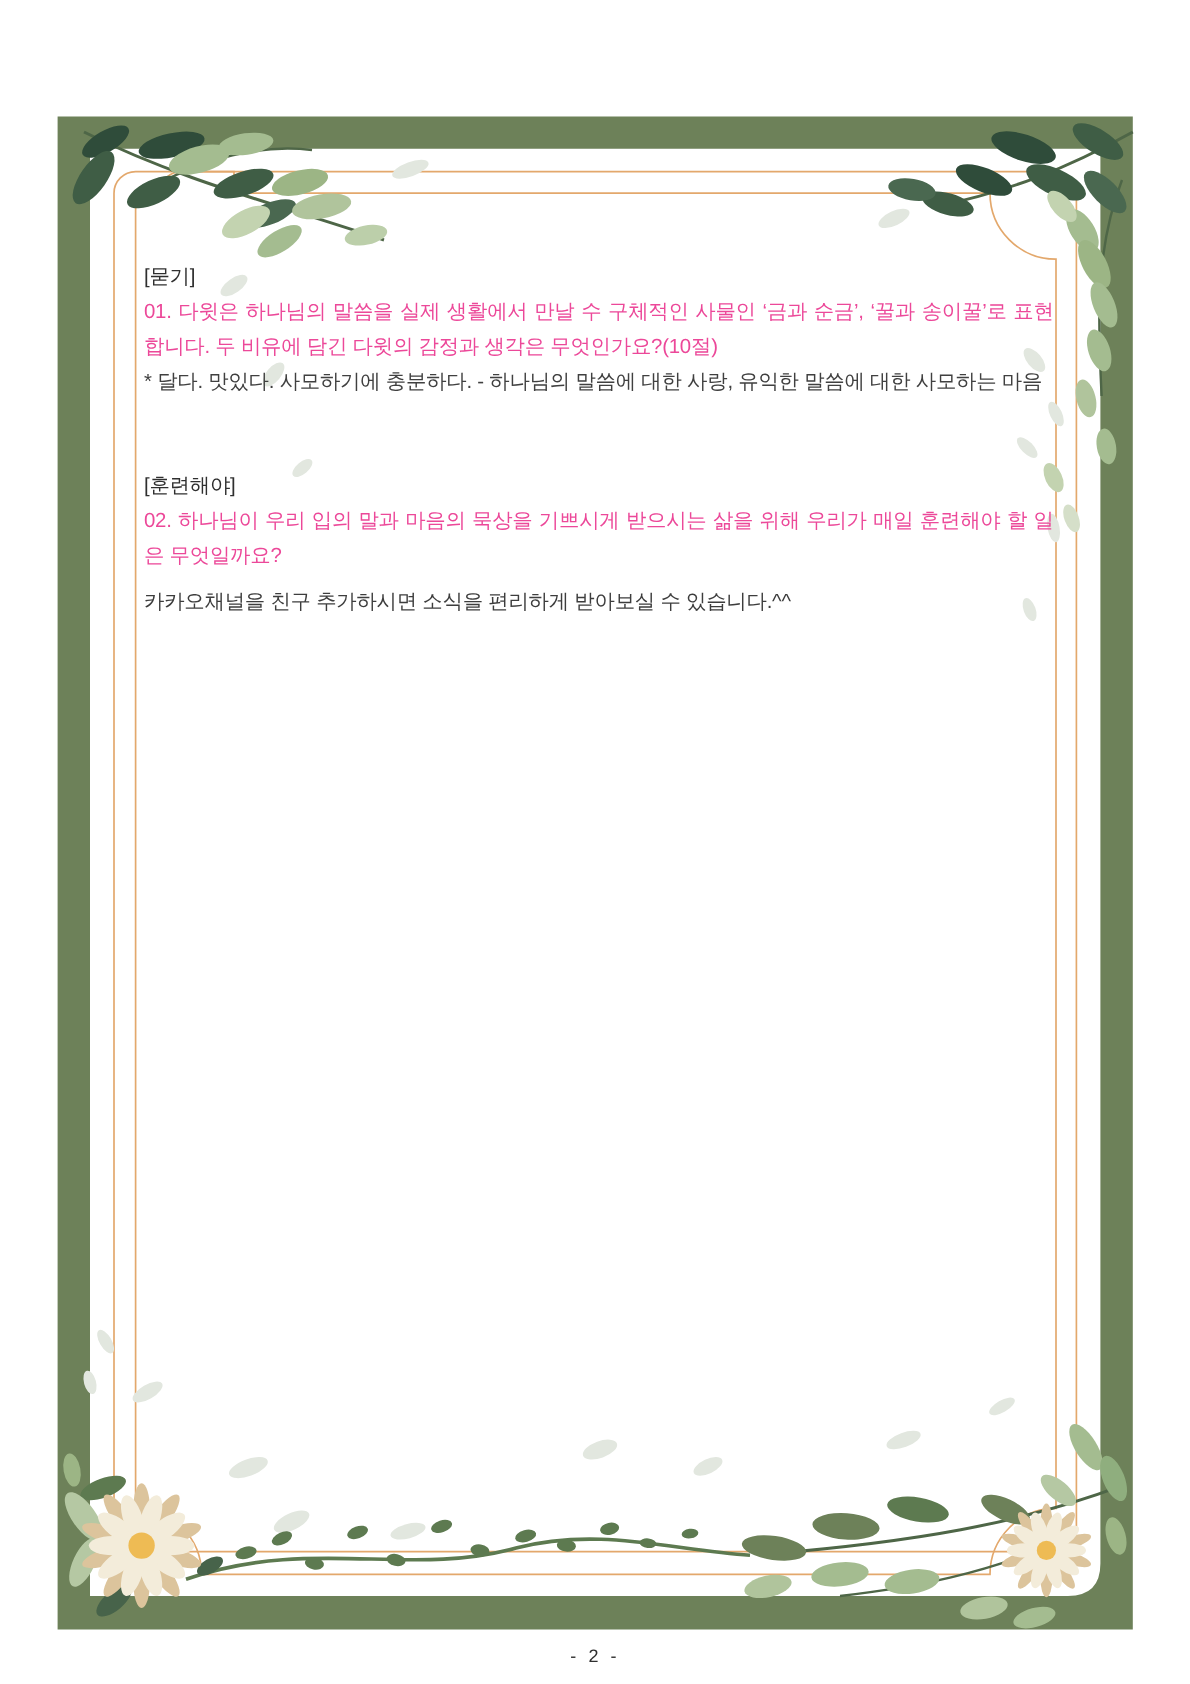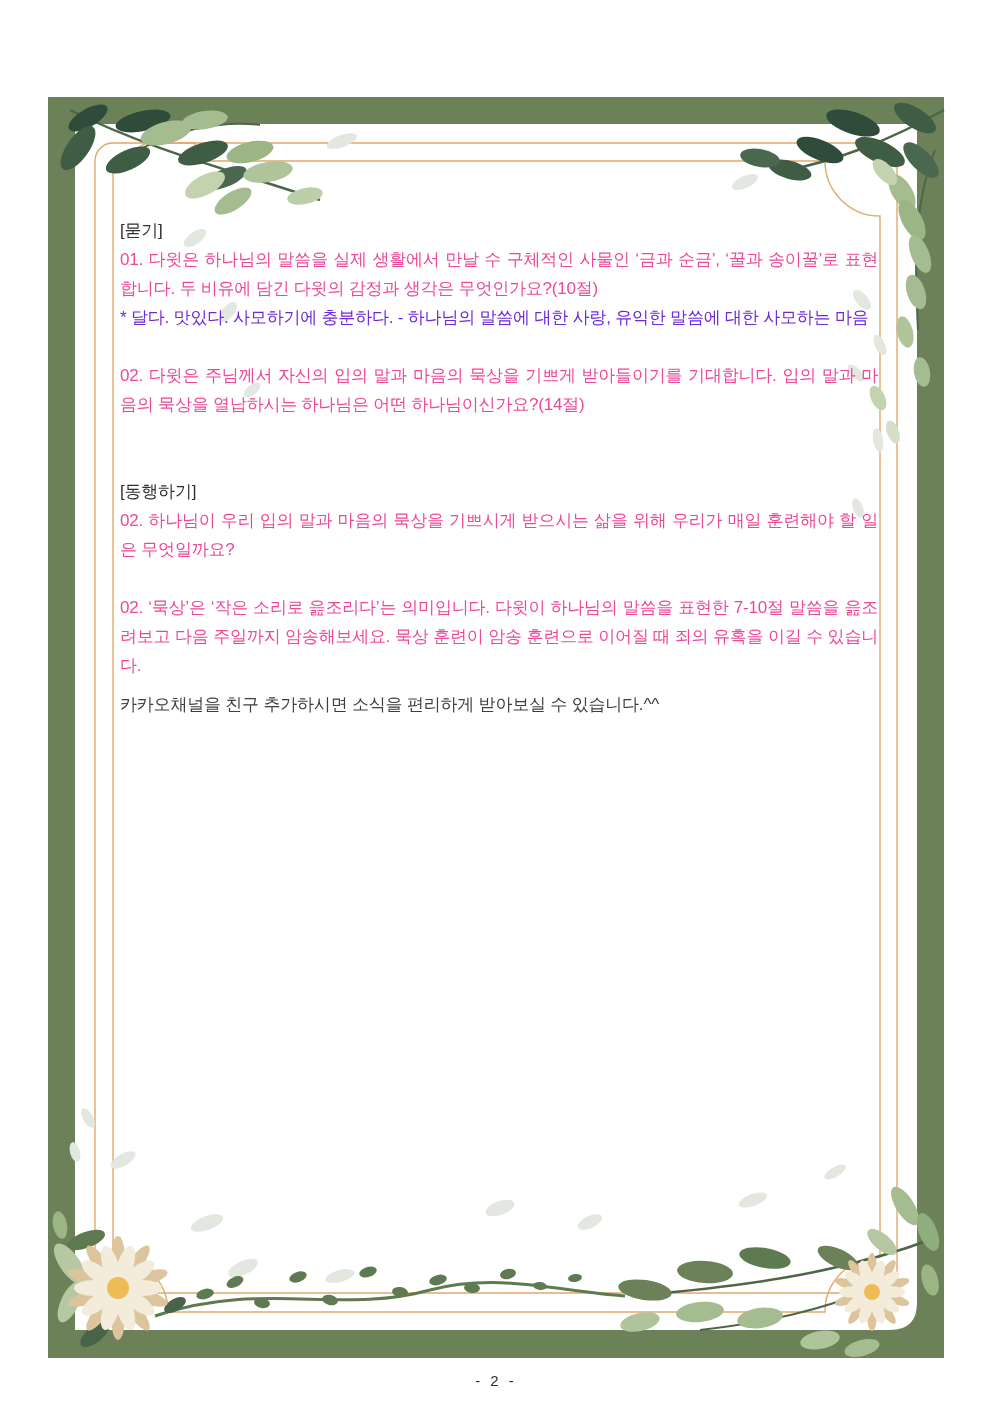--- a/index.html
+++ b/index.html
@@ -9,21 +9,21 @@
     font-family:"Liberation Sans","DejaVu Sans",sans-serif;
   }
   .frame-svg { position:absolute; left:0; top:0; width:992px; height:1403px; pointer-events:none; z-index:0; }
   .content {
     position:absolute; left:120px; top:216px; width:758px; z-index:1;
     font-size:17px; line-height:29px; color:#3d3d3d; letter-spacing:-0.2px;
   }
   .content p, .content h2 { margin:0; padding:0; font-size:17px; font-weight:normal; }
   .section-label { color:#2f2f2f; }
   .question { text-align:justify; color:#ec4899; }
-  .answer { text-align:justify; color:#6d28d9; }
+  .answer { text-align:justify; color:#404040; }
   .gap-s { margin-top:29px !important; }
   .gap-l { margin-top:58px !important; }
   .gap-xs { margin-top:10px !important; }
   .notice { text-align:left; color:#3d3d3d; }
   .footer {
     position:absolute; left:0; top:1372px; width:992px; z-index:1;
     text-align:center; font-size:15px; color:#2f2f2f; letter-spacing:3px;
   }
 </style>
 </head>
@@ -197,27 +197,25 @@
       </g>
     </g>
   </svg>
 
   <main class="content">
 
     <section>
       <h2 class="section-label">[묻기]</h2>
       <p class="question">01. 다윗은 하나님의 말씀을 실제 생활에서 만날 수 구체적인 사물인 ‘금과 순금’, ‘꿀과 송이꿀’로 표현합니다. 두 비유에 담긴 다윗의 감정과 생각은 무엇인가요?(10절)</p>
       <p class="answer">* 달다. 맛있다. 사모하기에 충분하다. - 하나님의 말씀에 대한 사랑, 유익한 말씀에 대한 사모하는 마음</p>
-      <p class="question gap-s">02. 다윗은 주님께서 자신의 입의 말과 마음의 묵상을 기쁘게 받아들이기를 기대합니다. 입의 말과 마음의 묵상을 열납하시는 하나님은 어떤 하나님이신가요?(14절)</p>
     </section>
 
     <section class="gap-l">
-      <h2 class="section-label">[동행하기]</h2>
+      <h2 class="section-label">[훈련해야]</h2>
       <p class="question">02. 하나님이 우리 입의 말과 마음의 묵상을 기쁘시게 받으시는 삶을 위해 우리가 매일 훈련해야 할 일은 무엇일까요?</p>
-      <p class="question gap-s">02. ‘묵상’은 ‘작은 소리로 읊조리다’는 의미입니다. 다윗이 하나님의 말씀을 표현한 7-10절 말씀을 읊조려보고 다음 주일까지 암송해보세요. 묵상 훈련이 암송 훈련으로 이어질 때 죄의 유혹을 이길 수 있습니다.</p>
     </section>
 
     <div class="notice gap-xs">
       <p>카카오채널을 친구 추가하시면 소식을 편리하게 받아보실 수 있습니다.^^</p>
     </div>
 
   </main>
 
   <div class="footer">- 2 -</div>
 </div>

